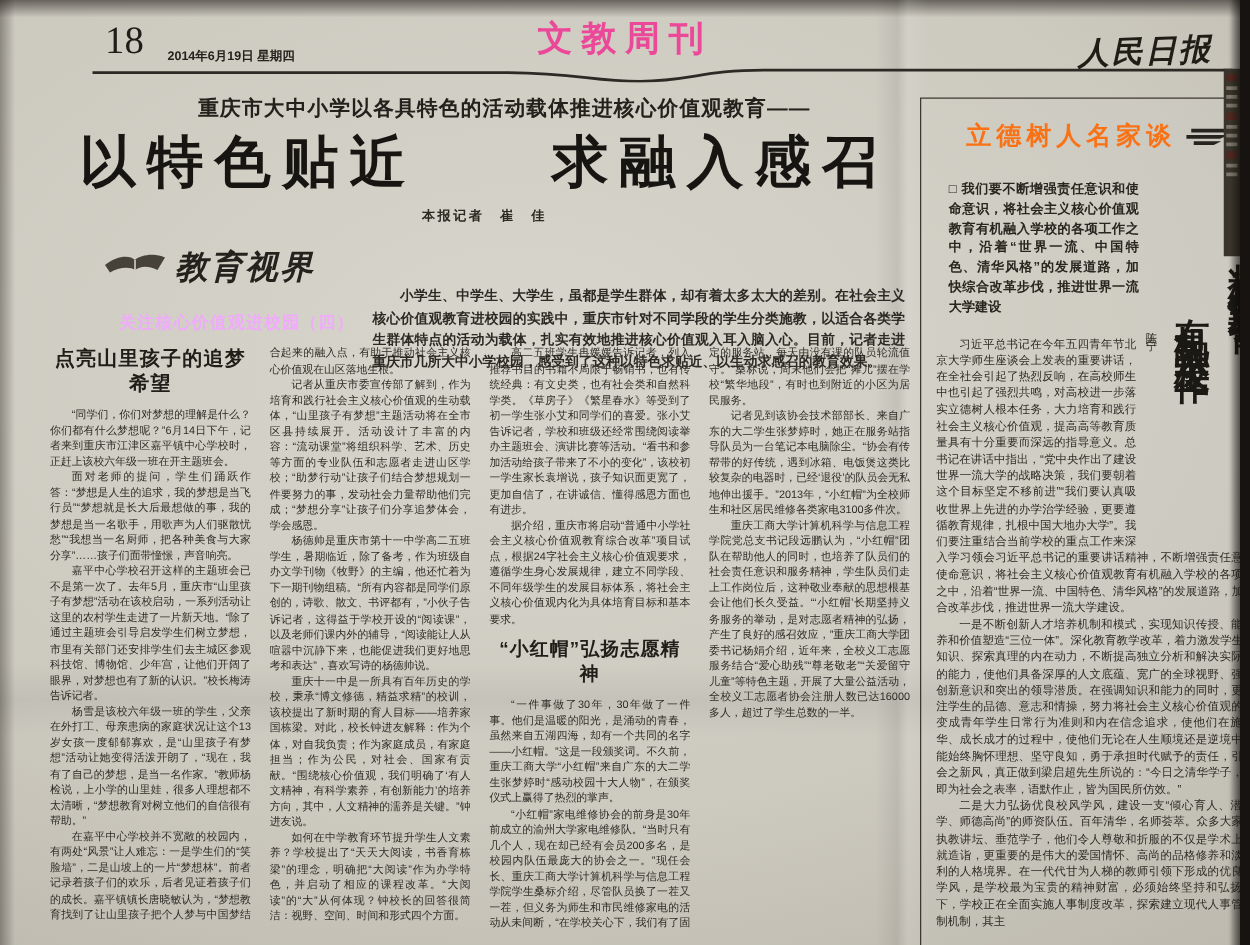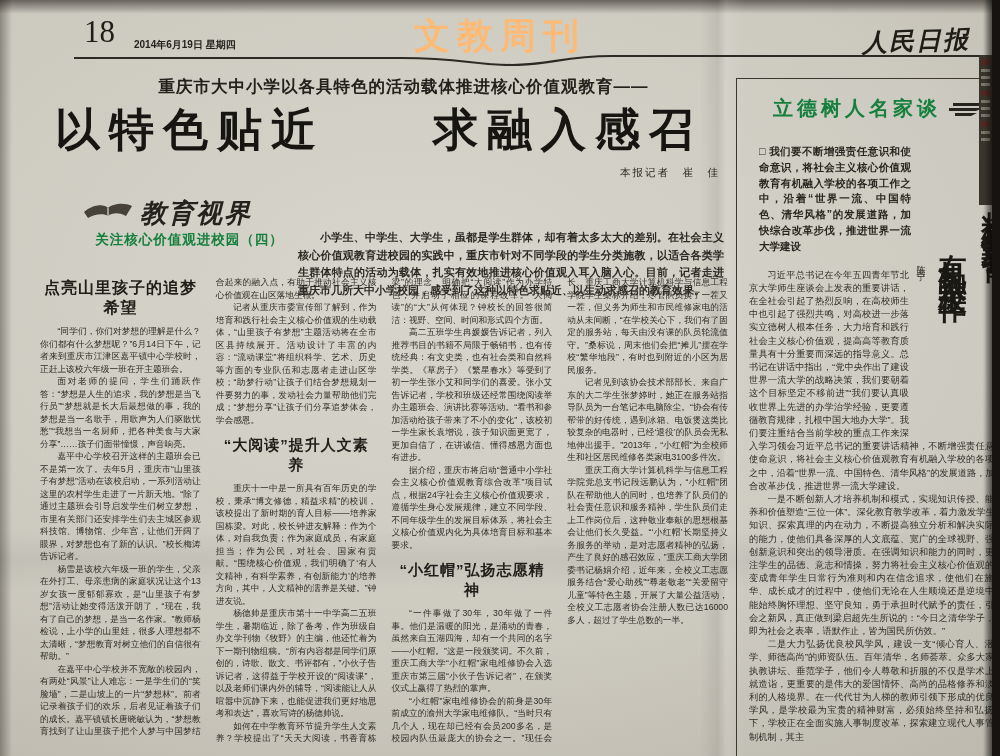--- a/index.html
+++ b/index.html
@@ -14,57 +14,57 @@
   .crease{position:absolute;top:0;left:700px;width:44px;height:756px;pointer-events:none;
     background:linear-gradient(90deg,rgba(0,0,0,0) 0,rgba(0,0,0,.07) 40%,rgba(255,255,255,.10) 60%,rgba(0,0,0,0) 100%);}
   .fold-h{position:absolute;left:0;top:530px;width:1000px;height:60px;pointer-events:none;
     background:linear-gradient(180deg,rgba(0,0,0,0),rgba(0,0,0,.05) 50%,rgba(0,0,0,0));}
 
   
   .pagenum{position:absolute;left:84px;top:14px;font-family:"Liberation Serif",serif;
     font-size:31px;color:#1f1d18;}
   .pagedate{position:absolute;left:134px;top:38px;font-size:10px;font-weight:bold;color:#24221c;}
   .sectiontitle{position:absolute;left:360px;top:12px;width:280px;text-align:center;
-    font-size:36px;font-weight:900;letter-spacing:7px;color:#fdba74;}
+    font-size:28px;font-weight:900;letter-spacing:7px;color:#ec4899;}
   .masthead{position:absolute;left:862px;top:24px;width:130px;font-family:"Liberation Serif",serif;
     font-style:italic;font-size:25px;font-weight:bold;color:#201d17;transform:rotate(-2deg);letter-spacing:2px;}
   .headrule{position:absolute;left:72px;top:46px;}
 
   
   .kicker{position:absolute;left:71px;top:76px;width:665px;text-align:center;
     font-size:16.5px;font-weight:800;color:#23211b;letter-spacing:1px;}
-  .headline{position:absolute;left:55px;top:100px;width:665px;
+  .headline{position:absolute;left:55px;top:100px;width:665px;text-align:center;
     font-size:45px;font-weight:900;letter-spacing:9px;color:#161511;}
-  .byline{position:absolute;left:55px;top:166px;width:665px;text-align:right;
-    font-size:10.5px;color:#2b2922;letter-spacing:2px;}
+  .byline{position:absolute;left:55px;top:166px;width:665px;text-align:center;
+    font-size:10.5px;color:#2b2922;letter-spacing:2px;font-weight:bold;}
 
   .logo-block{position:absolute;left:82px;top:196px;width:215px;}
   .logo-row{display:flex;gap:6px;}
   .logo-text{font-size:26px;font-weight:900;font-style:italic;color:#24221c;letter-spacing:2px;}
-  .series{font-size:13.5px;font-weight:800;color:#15803d;text-align:center;letter-spacing:1px;}
+  .series{margin-top:18px;font-size:13.5px;font-weight:800;color:#f0abfc;text-align:center;letter-spacing:1px;}
 
   .lede{position:absolute;left:298px;top:191px;width:426px;
     font-size:11px;line-height:17.6px;font-weight:600;color:#2c2a24;text-align:justify;margin-top:38px;}
   .lede p{margin:0;text-indent:2em;}
 
   
   .columns{position:absolute;left:40px;top:276px;width:688px;height:478px;overflow:hidden;
     column-count:4;column-gap:15px;column-fill:auto;
     font-size:8.7px;line-height:12.5px;text-align:justify;color:#2e2c26;}
   .columns p{margin:0;text-indent:2em;}
   .columns h3{font-size:15px;font-weight:900;color:#201e18;text-align:center;
     margin:9px 0 7px;letter-spacing:1px;line-height:20px;}
   .columns h3.first{margin-top:2px;font-size:16px;}
 
   
   .sidebar{position:absolute;left:736px;top:78px;width:290px;height:700px;
     border:1.5px solid #3c382f;padding:8px 12px;box-sizing:border-box;overflow:hidden;
     background:rgba(255,255,255,0.03);}
   .sb-header{display:flex;justify-content:center;align-items:center;gap:8px;margin-top:8px;}
-  .sb-header-text{font-size:20px;font-weight:900;letter-spacing:4px;color:#15803d;}
+  .sb-header-text{font-size:20px;font-weight:900;letter-spacing:4px;color:#f97316;}
   .sb-content{position:relative;margin-top:22px;}
   .sb-quote{width:152px;margin-left:10px;font-size:10.5px;font-weight:700;
     line-height:15.8px;color:#28261f;text-align:justify;}
   .sb-quote .qmark{font-weight:400;}
   .vtitle{position:absolute;top:44px;right:0;display:flex;flex-direction:row;gap:7px;}
   .vline{writing-mode:vertical-rl;font-family:"Liberation Serif",serif;font-weight:900;
     font-size:28px;letter-spacing:6px;color:#1b1914;line-height:36px;}
   .vline.l2{margin-top:44px;}
   .vauthor{writing-mode:vertical-rl;font-size:9px;color:#33312a;margin-top:70px;letter-spacing:3px;}
   .sb-body{margin-top:14px;font-size:9.2px;line-height:13.2px;text-align:justify;color:#2e2c26;}
@@ -119,33 +119,32 @@
       <div>
           <p>“同学们，你们对梦想的理解是什么？你们都有什么梦想呢？”6月14日下午，记者来到重庆市江津区嘉平镇中心学校时，正赶上该校六年级一班在开主题班会。</p>
           <p>面对老师的提问，学生们踊跃作答：“梦想是人生的追求，我的梦想是当飞行员”“梦想就是长大后最想做的事，我的梦想是当一名歌手，用歌声为人们驱散忧愁”“我想当一名厨师，把各种美食与大家分享”……孩子们面带憧憬，声音响亮。</p>
           <p>嘉平中心学校召开这样的主题班会已不是第一次了。去年5月，重庆市“山里孩子有梦想”活动在该校启动，一系列活动让这里的农村学生走进了一片新天地。“除了通过主题班会引导启发学生们树立梦想，市里有关部门还安排学生们去主城区参观科技馆、博物馆、少年宫，让他们开阔了眼界，对梦想也有了新的认识。”校长梅涛告诉记者。</p>
           <p>杨雪是该校六年级一班的学生，父亲在外打工、母亲患病的家庭状况让这个13岁女孩一度郁郁寡欢，是“山里孩子有梦想”活动让她变得活泼开朗了，“现在，我有了自己的梦想，是当一名作家。”教师杨检说，上小学的山里娃，很多人理想都不太清晰，“梦想教育对树立他们的自信很有帮助。”</p>
           <p>在嘉平中心学校并不宽敞的校园内，有两处“风景”让人难忘：一是学生们的“笑脸墙”，二是山坡上的一片“梦想林”。前者记录着孩子们的欢乐，后者见证着孩子们的成长。嘉平镇镇长唐晓敏认为，“梦想教育找到了让山里孩子把个人梦与中国梦结合起来的融入点，有助于推动社会主义核心价值观在山区落地生根。”</p>
           <p>记者从重庆市委宣传部了解到，作为培育和践行社会主义核心价值观的生动载体，“山里孩子有梦想”主题活动将在全市区县持续展开。活动设计了丰富的内容：“流动课堂”将组织科学、艺术、历史等方面的专业队伍和志愿者走进山区学校；“助梦行动”让孩子们结合梦想规划一件要努力的事，发动社会力量帮助他们完成；“梦想分享”让孩子们分享追梦体会，学会感恩。</p>
         </div>
     </section>
     <section>
-      <h3>“大阅读”提升人文素养</h3>
       <div>
+          <p>杨德帅是重庆市第十一中学高二五班学生，暑期临近，除了备考，作为班级自办文学刊物《牧野》的主编，他还忙着为下一期刊物组稿。“所有内容都是同学们原创的，诗歌、散文、书评都有，”小伙子告诉记者，这得益于学校开设的“阅读课”，以及老师们课内外的辅导，“阅读能让人从喧嚣中沉静下来，也能促进我们更好地思考和表达”，喜欢写诗的杨德帅说。</p>
           <p>重庆十一中是一所具有百年历史的学校，秉承“博文修德，精益求精”的校训，该校提出了新时期的育人目标——培养家国栋梁。对此，校长钟进友解释：作为个体，对自我负责；作为家庭成员，有家庭担当；作为公民，对社会、国家有贡献。“围绕核心价值观，我们明确了‘有人文精神，有科学素养，有创新能力’的培养方向，其中，人文精神的濡养是关键。”钟进友说。</p>
-          <p>杨德帅是重庆市第十一中学高二五班学生，暑期临近，除了备考，作为班级自办文学刊物《牧野》的主编，他还忙着为下一期刊物组稿。“所有内容都是同学们原创的，诗歌、散文、书评都有，”小伙子告诉记者，这得益于学校开设的“阅读课”，以及老师们课内外的辅导，“阅读能让人从喧嚣中沉静下来，也能促进我们更好地思考和表达”，喜欢写诗的杨德帅说。</p>
           <p>如何在中学教育环节提升学生人文素养？学校提出了“天天大阅读，书香育栋梁”的理念，明确把“大阅读”作为办学特色，并启动了相应的课程改革。“大阅读”的“大”从何体现？钟校长的回答很简洁：视野、空间、时间和形式四个方面。</p>
           <p>高二五班学生冉媛媛告诉记者，列入推荐书目的书籍不局限于畅销书，也有传统经典：有文史类，也有社会类和自然科学类。《草房子》《繁星春水》等受到了初一学生张小艾和同学们的喜爱。张小艾告诉记者，学校和班级还经常围绕阅读举办主题班会、演讲比赛等活动。“看书和参加活动给孩子带来了不小的变化”，该校初一学生家长袁增说，孩子知识面更宽了，更加自信了，在讲诚信、懂得感恩方面也有进步。</p>
           <p>据介绍，重庆市将启动“普通中小学社会主义核心价值观教育综合改革”项目试点，根据24字社会主义核心价值观要求，遵循学生身心发展规律，建立不同学段、不同年级学生的发展目标体系，将社会主义核心价值观内化为具体培育目标和基本要求。</p>
         </div>
     </section>
     <section>
       <h3>“小红帽”弘扬志愿精神</h3>
       <div>
-          <p>“一件事做了30年，30年做了一件事。他们是温暖的阳光，是涌动的青春，虽然来自五湖四海，却有一个共同的名字——小红帽。”这是一段颁奖词。不久前，重庆工商大学“小红帽”家电维修协会入选重庆市第三届“小伙子告诉记者”，在颁奖仪式上赢得了热烈的掌声。</p>
+          <p>“一件事做了30年，30年做了一件事。他们是温暖的阳光，是涌动的青春，虽然来自五湖四海，却有一个共同的名字——小红帽。”这是一段颁奖词。不久前，重庆工商大学“小红帽”来自广东的大二学生张梦婷时“感动校园十大人物”，在颁奖仪式上赢得了热烈的掌声。</p>
           <p>“小红帽”家电维修协会的前身是30年前成立的渝州大学家电维修队。“当时只有几个人，现在却已经有会员200多名，是校园内队伍最庞大的协会之一。”现任会长、重庆工商大学计算机科学与信息工程学院学生桑标介绍，尽管队员换了一茬又一茬，但义务为师生和市民维修家电的活动从未间断，“在学校关心下，我们有了固定的服务站，每天由没有课的队员轮流值守。”桑标说，周末他们会把“摊儿”摆在学校“繁华地段”，有时也到附近的小区为居民服务。</p>
           <p>记者见到该协会技术部部长、来自广东的大二学生张梦婷时，她正在服务站指导队员为一台笔记本电脑除尘。“协会有传帮带的好传统，遇到冰箱、电饭煲这类比较复杂的电器时，已经‘退役’的队员会无私地伸出援手。”2013年，“小红帽”为全校师生和社区居民维修各类家电3100多件次。</p>
           <p>重庆工商大学计算机科学与信息工程学院党总支书记段远鹏认为，“小红帽”团队在帮助他人的同时，也培养了队员们的社会责任意识和服务精神，学生队员们走上工作岗位后，这种敬业奉献的思想根基会让他们长久受益。“‘小红帽’长期坚持义务服务的举动，是对志愿者精神的弘扬，产生了良好的感召效应，”重庆工商大学团委书记杨娟介绍，近年来，全校义工志愿服务结合“爱心助残”“尊老敬老”“关爱留守儿童”等特色主题，开展了大量公益活动，全校义工志愿者协会注册人数已达16000多人，超过了学生总数的一半。</p>
         </div>
     </section>
   </div>
 
   <div class="sidebar">
     <div class="sb-header">
       <span class="sb-header-text">立德树人名家谈</span>

